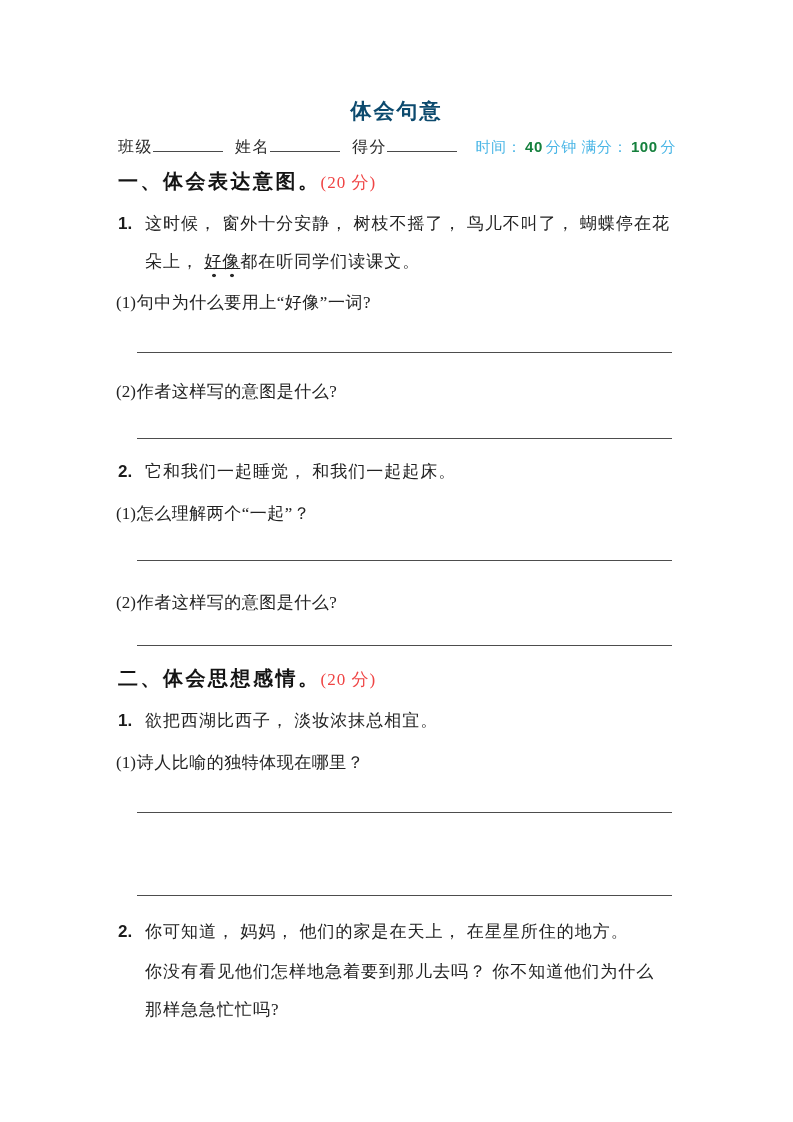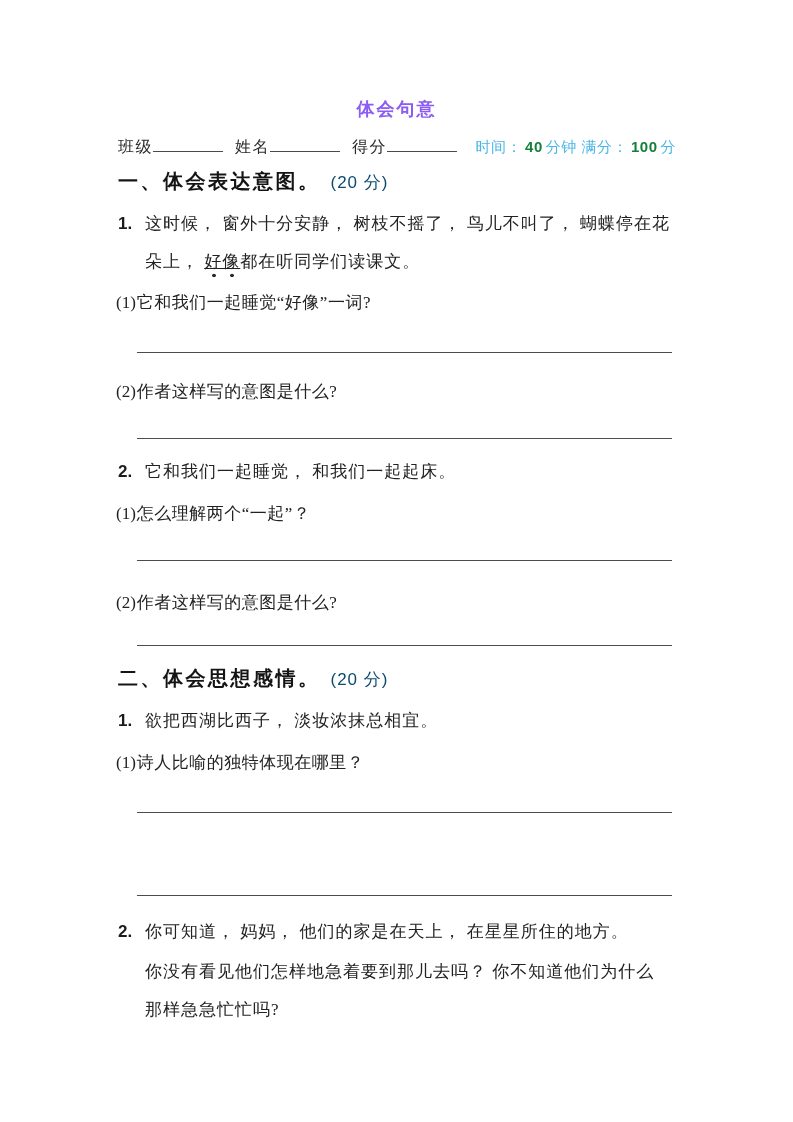--- a/index.html
+++ b/index.html
@@ -9,22 +9,22 @@
     background:#ffffff;
     font-family:"Liberation Serif","DejaVu Serif",serif;
     color:#222222;
     overflow:hidden;
   }
   .abs { position:absolute; white-space:nowrap; line-height:24px; }
 
   .title {
     position:absolute; top:97px; left:0; width:100%;
     text-align:center;
-    font-size:18px; font-weight:700; letter-spacing:2px;
-    color:#8b5cf6;
+    font-size:21px; font-weight:700; letter-spacing:2px;
+    color:#0c4a6e;
   }
 
   .form-line {
     position:absolute; top:137px; left:118px; width:558px;
     display:flex; align-items:baseline;
     font-size:16px; letter-spacing:1.5px; color:#2a2a2a;
   }
   .blank {
     width:70px; height:14px;
     border-bottom:1px solid #4a4a4a;
@@ -37,22 +37,22 @@
     color:#4ab6e6;
   }
   .exam-info .num { font-weight:700; color:#15803d; padding:0 3px; }
 
   .section-heading-row { font-size:20px; }
   .section-heading {
     font-family:"Liberation Sans","DejaVu Sans",sans-serif;
     font-weight:700; font-size:20px; letter-spacing:2.5px; color:#141414;
   }
   .section-score {
-    font-family:Liberation Sans, sans-serif; font-weight:400;
-    font-size:17px; letter-spacing:1px; color:#0c4a6e; margin-left:10px;
+    font-family:Liberation Serif, serif; font-weight:400;
+    font-size:17px; letter-spacing:1px; color:#ef4444; margin-left:0;
   }
 
   .q-row { left:118px; font-size:17px; letter-spacing:1px; }
   .qnum {
     display:inline-block; width:27px;
     font-family:"Liberation Sans","DejaVu Sans",sans-serif;
     font-weight:700; font-size:17px; letter-spacing:0;
     color:#1b1b1b;
   }
   .cont-row { left:145px; font-size:17px; letter-spacing:1px; }
@@ -97,21 +97,21 @@
   </div>
 
   <div class="abs q-row" style="top:212px;">
     <span class="qnum">1.</span><span>这时候， 窗外十分安静， 树枝不摇了， 鸟儿不叫了， 蝴蝶停在花</span>
   </div>
   <div class="abs cont-row" style="top:250px;">
     <span>朵上， </span><span class="emph">好像</span><span>都在听同学们读课文。</span>
   </div>
 
   <div class="abs sub-row" style="top:291px;">
-    <span class="sub-label">(1)</span><span>它和我们一起睡觉“好像”一词?</span>
+    <span class="sub-label">(1)</span><span>句中为什么要用上“好像”一词?</span>
   </div>
   <div class="answer-line" style="top:352px;"></div>
 
   <div class="abs sub-row" style="top:380px;">
     <span class="sub-label">(2)</span><span>作者这样写的意图是什么?</span>
   </div>
   <div class="answer-line" style="top:438px;"></div>
 
   <div class="abs q-row" style="top:460px;">
     <span class="qnum">2.</span><span>它和我们一起睡觉， 和我们一起起床。</span>

